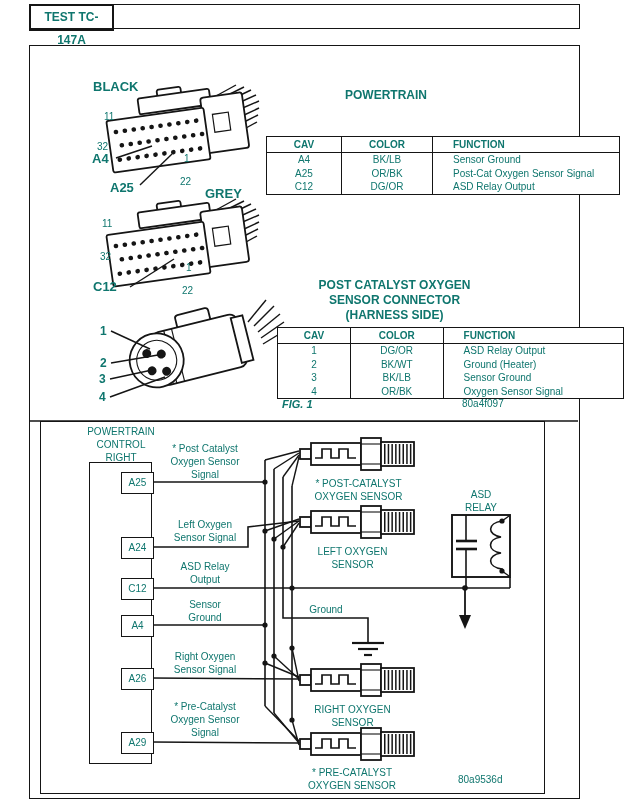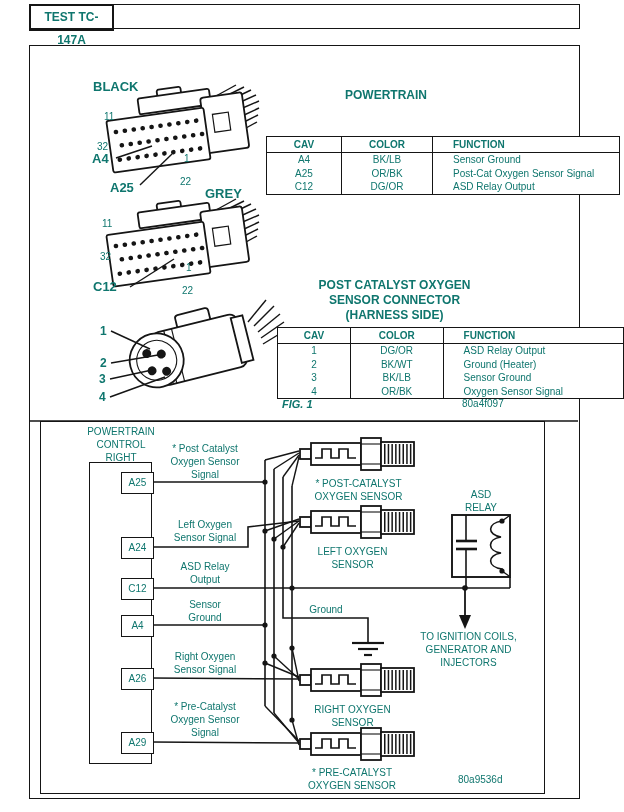--- a/index.html
+++ b/index.html
@@ -396,21 +396,16 @@
   <div class="lbl c s10" style="left:286px;top:766px;width:132px">
     <div>* PRE-CATALYST</div>
     <div>OXYGEN SENSOR</div>
   </div>
 
   <div class="lbl c s10" style="left:451px;top:488px;width:60px">
     <div>ASD</div>
     <div>RELAY</div>
   </div>
   <div class="lbl c s10" style="left:300px;top:603px;width:52px">Ground</div>
-  <div class="lbl c s10" style="left:406px;top:630px;width:125px">
-    <div>TO IGNITION COILS,</div>
-    <div>GENERATOR AND</div>
-    <div>INJECTORS</div>
-  </div>
 
   <div class="lbl s10" style="left:458px;top:773px">80a9536d</div>
 
 </div>
 
 </body></html>

